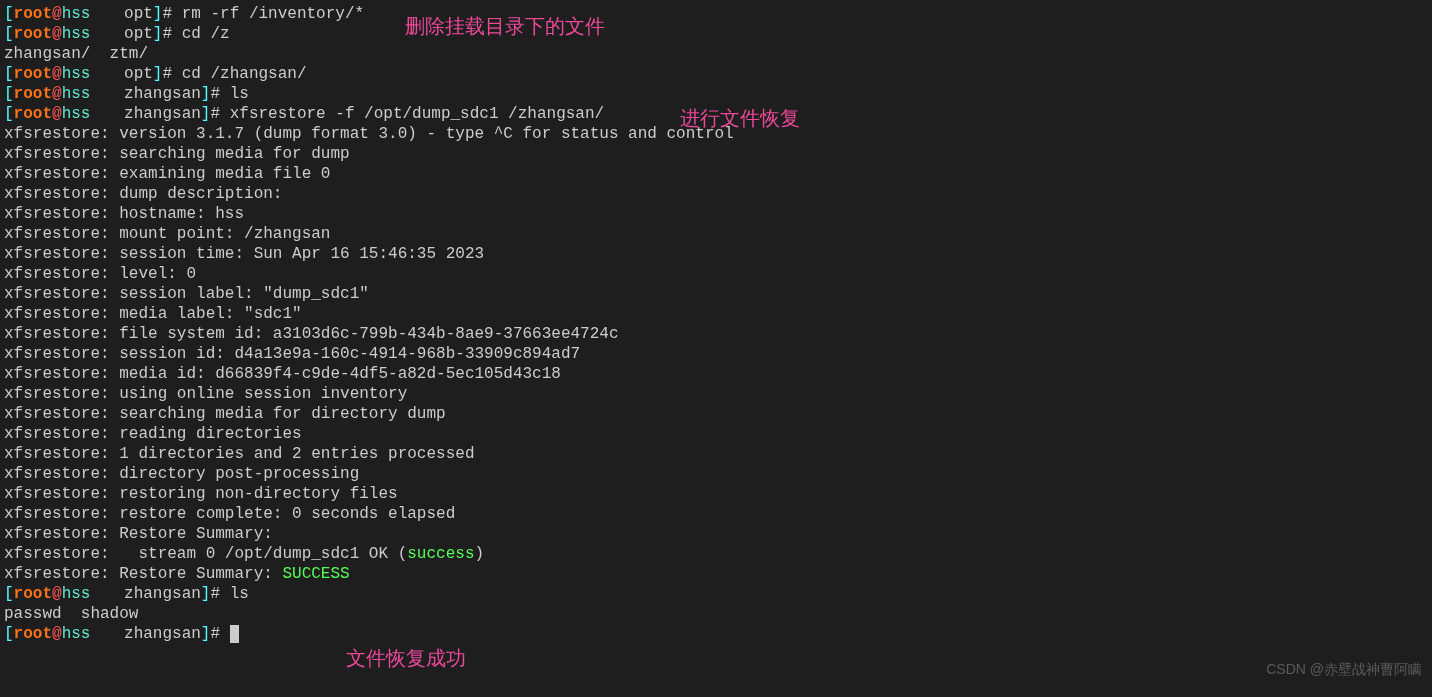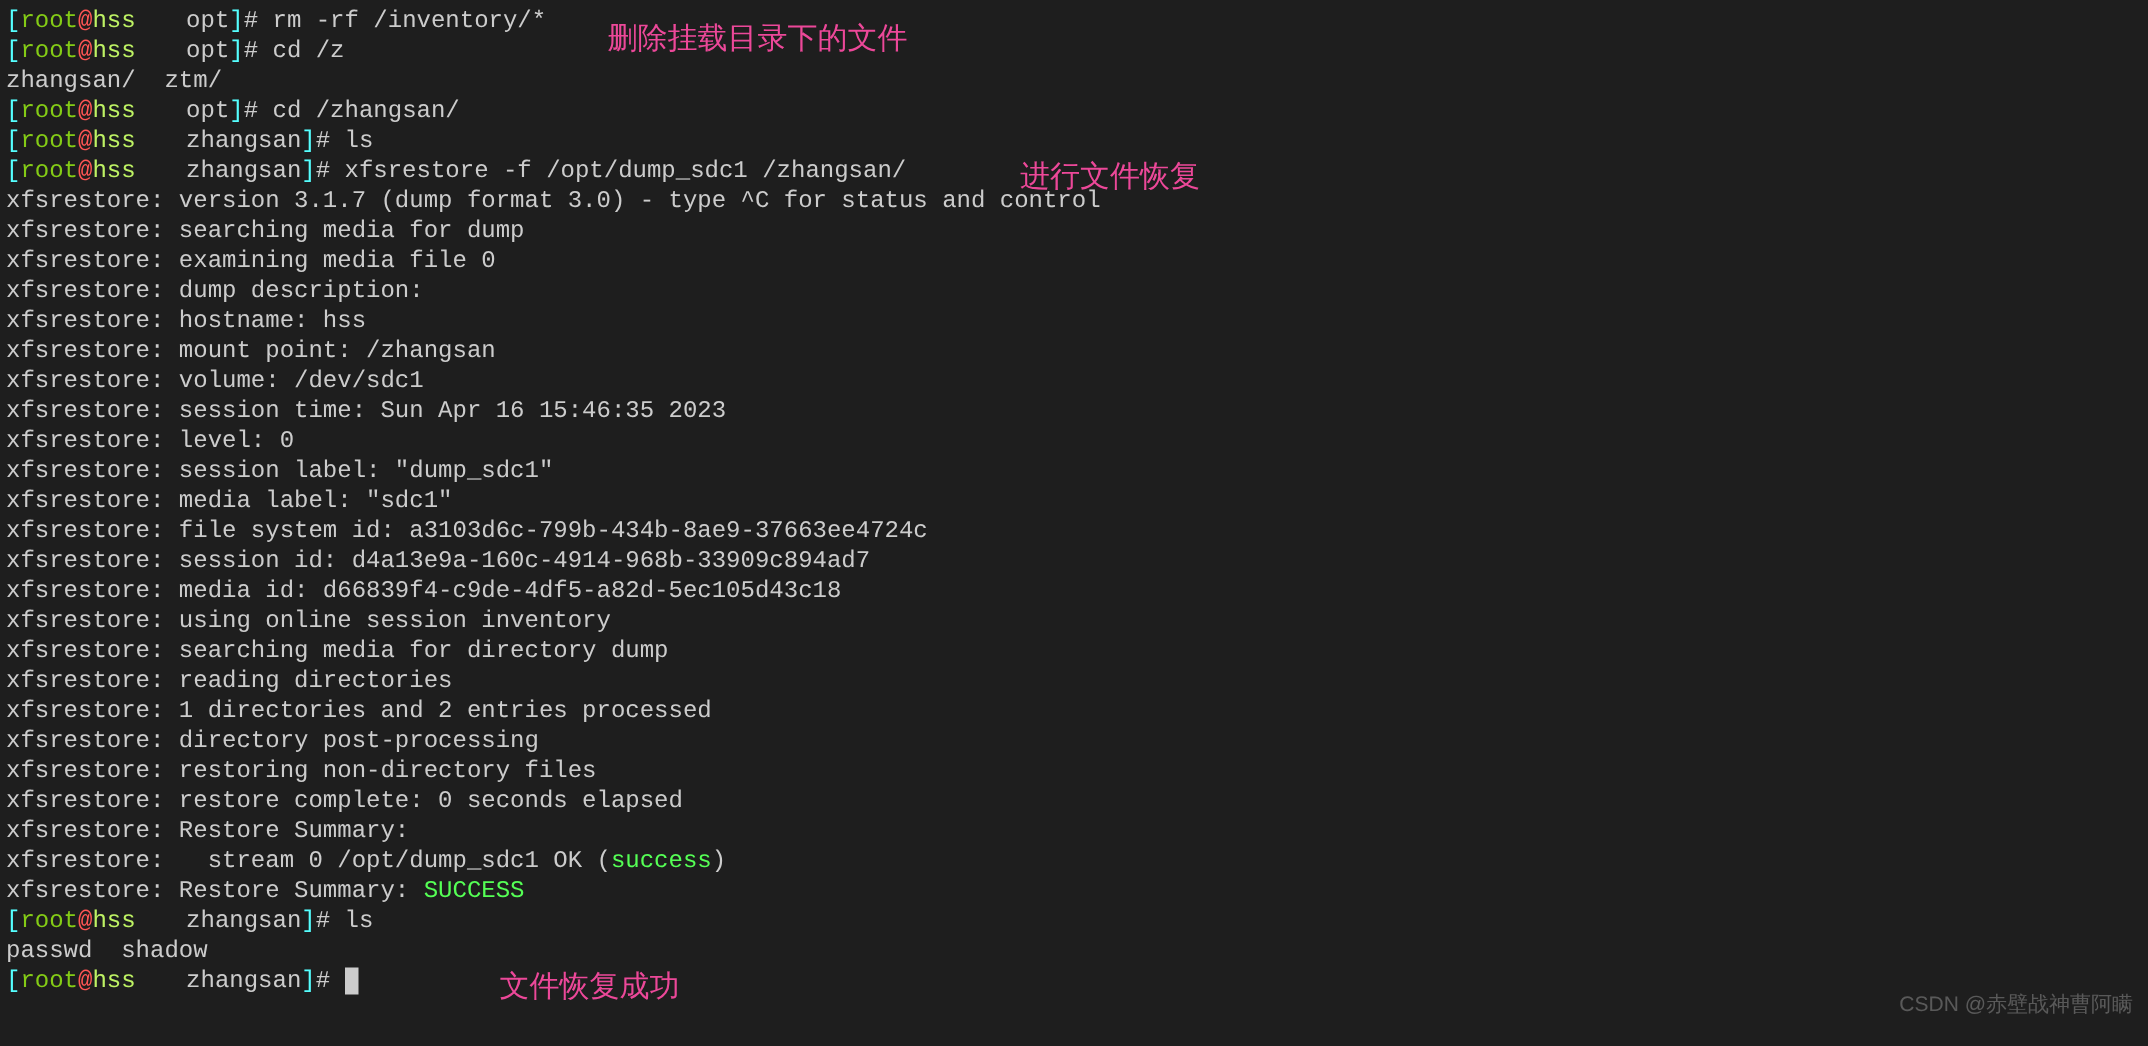--- a/index.html
+++ b/index.html
@@ -12,23 +12,23 @@
       padding: 4px;
       width: 1432px;
       height: 697px;
       overflow: hidden;
       position: relative;
     }
     .line {
       white-space: pre;
     }
     .bracket { color: #55ffff; }
-    .user { color: #84cc16; }
+    .user { color: #f97316; font-weight: bold; }
     .at { color: #ff5555; }
-    .host { color: #bef264; margin-top: 29px; }
+    .host { color: #5eead4; margin-top: 29px; }
     .path { color: #cccccc; margin-left: 12px; }
     .hash { color: #cccccc; }
     .cmd { color: #cccccc; }
     .success { color: #55ff55; }
     .cursor {
       display: inline-block;
       background-color: #cccccc;
       width: 9px;
       height: 18px;
       vertical-align: text-bottom;
@@ -58,21 +58,20 @@
 <div class="line"><span class="cmd">zhangsan/  ztm/</span></div>
 <div class="line"><span class="bracket">[</span><span class="user">root</span><span class="at">@</span><span class="host">hss</span><span class="path"> </span><span class="path">opt</span><span class="bracket">]</span><span class="hash"># </span><span class="cmd">cd /zhangsan/</span></div>
 <div class="line"><span class="bracket">[</span><span class="user">root</span><span class="at">@</span><span class="host">hss</span><span class="path"> </span><span class="path">zhangsan</span><span class="bracket">]</span><span class="hash"># </span><span class="cmd">ls</span></div>
 <div class="line"><span class="bracket">[</span><span class="user">root</span><span class="at">@</span><span class="host">hss</span><span class="path"> </span><span class="path">zhangsan</span><span class="bracket">]</span><span class="hash"># </span><span class="cmd">xfsrestore -f /opt/dump_sdc1 /zhangsan/</span></div>
 <div class="line">xfsrestore: version 3.1.7 (dump format 3.0) - type ^C for status and control</div>
 <div class="line">xfsrestore: searching media for dump</div>
 <div class="line">xfsrestore: examining media file 0</div>
 <div class="line">xfsrestore: dump description:</div>
 <div class="line">xfsrestore: hostname: hss</div>
 <div class="line">xfsrestore: mount point: /zhangsan</div>
-<div class="line">xfsrestore: volume: /dev/sdc1</div>
 <div class="line">xfsrestore: session time: Sun Apr 16 15:46:35 2023</div>
 <div class="line">xfsrestore: level: 0</div>
 <div class="line">xfsrestore: session label: "dump_sdc1"</div>
 <div class="line">xfsrestore: media label: "sdc1"</div>
 <div class="line">xfsrestore: file system id: a3103d6c-799b-434b-8ae9-37663ee4724c</div>
 <div class="line">xfsrestore: session id: d4a13e9a-160c-4914-968b-33909c894ad7</div>
 <div class="line">xfsrestore: media id: d66839f4-c9de-4df5-a82d-5ec105d43c18</div>
 <div class="line">xfsrestore: using online session inventory</div>
 <div class="line">xfsrestore: searching media for directory dump</div>
 <div class="line">xfsrestore: reading directories</div>
@@ -83,15 +82,15 @@
 <div class="line">xfsrestore: Restore Summary:</div>
 <div class="line"><span>xfsrestore:   stream 0 /opt/dump_sdc1 OK (</span><span class="success">success</span><span>)</span></div>
 <div class="line"><span>xfsrestore: Restore Summary: </span><span class="success">SUCCESS</span></div>
 <div class="line"><span class="bracket">[</span><span class="user">root</span><span class="at">@</span><span class="host">hss</span><span class="path"> </span><span class="path">zhangsan</span><span class="bracket">]</span><span class="hash"># </span><span class="cmd">ls</span></div>
 <div class="line"><span class="cmd">passwd  shadow</span></div>
 <div class="line"><span class="bracket">[</span><span class="user">root</span><span class="at">@</span><span class="host">hss</span><span class="path"> </span><span class="path">zhangsan</span><span class="bracket">]</span><span class="hash"># </span><span class="cursor"></span></div>
 </div>
 
 <div class="annotation" style="left:405px; top:16px;">删除挂载目录下的文件</div>
 <div class="annotation" style="left:680px; top:108px;">进行文件恢复</div>
-<div class="annotation" style="left:333px; top:648px;">文件恢复成功</div>
+<div class="annotation" style="left:346px; top:648px;">文件恢复成功</div>
 
 <div class="watermark">CSDN @赤壁战神曹阿瞒</div>
 
 </body></html>

